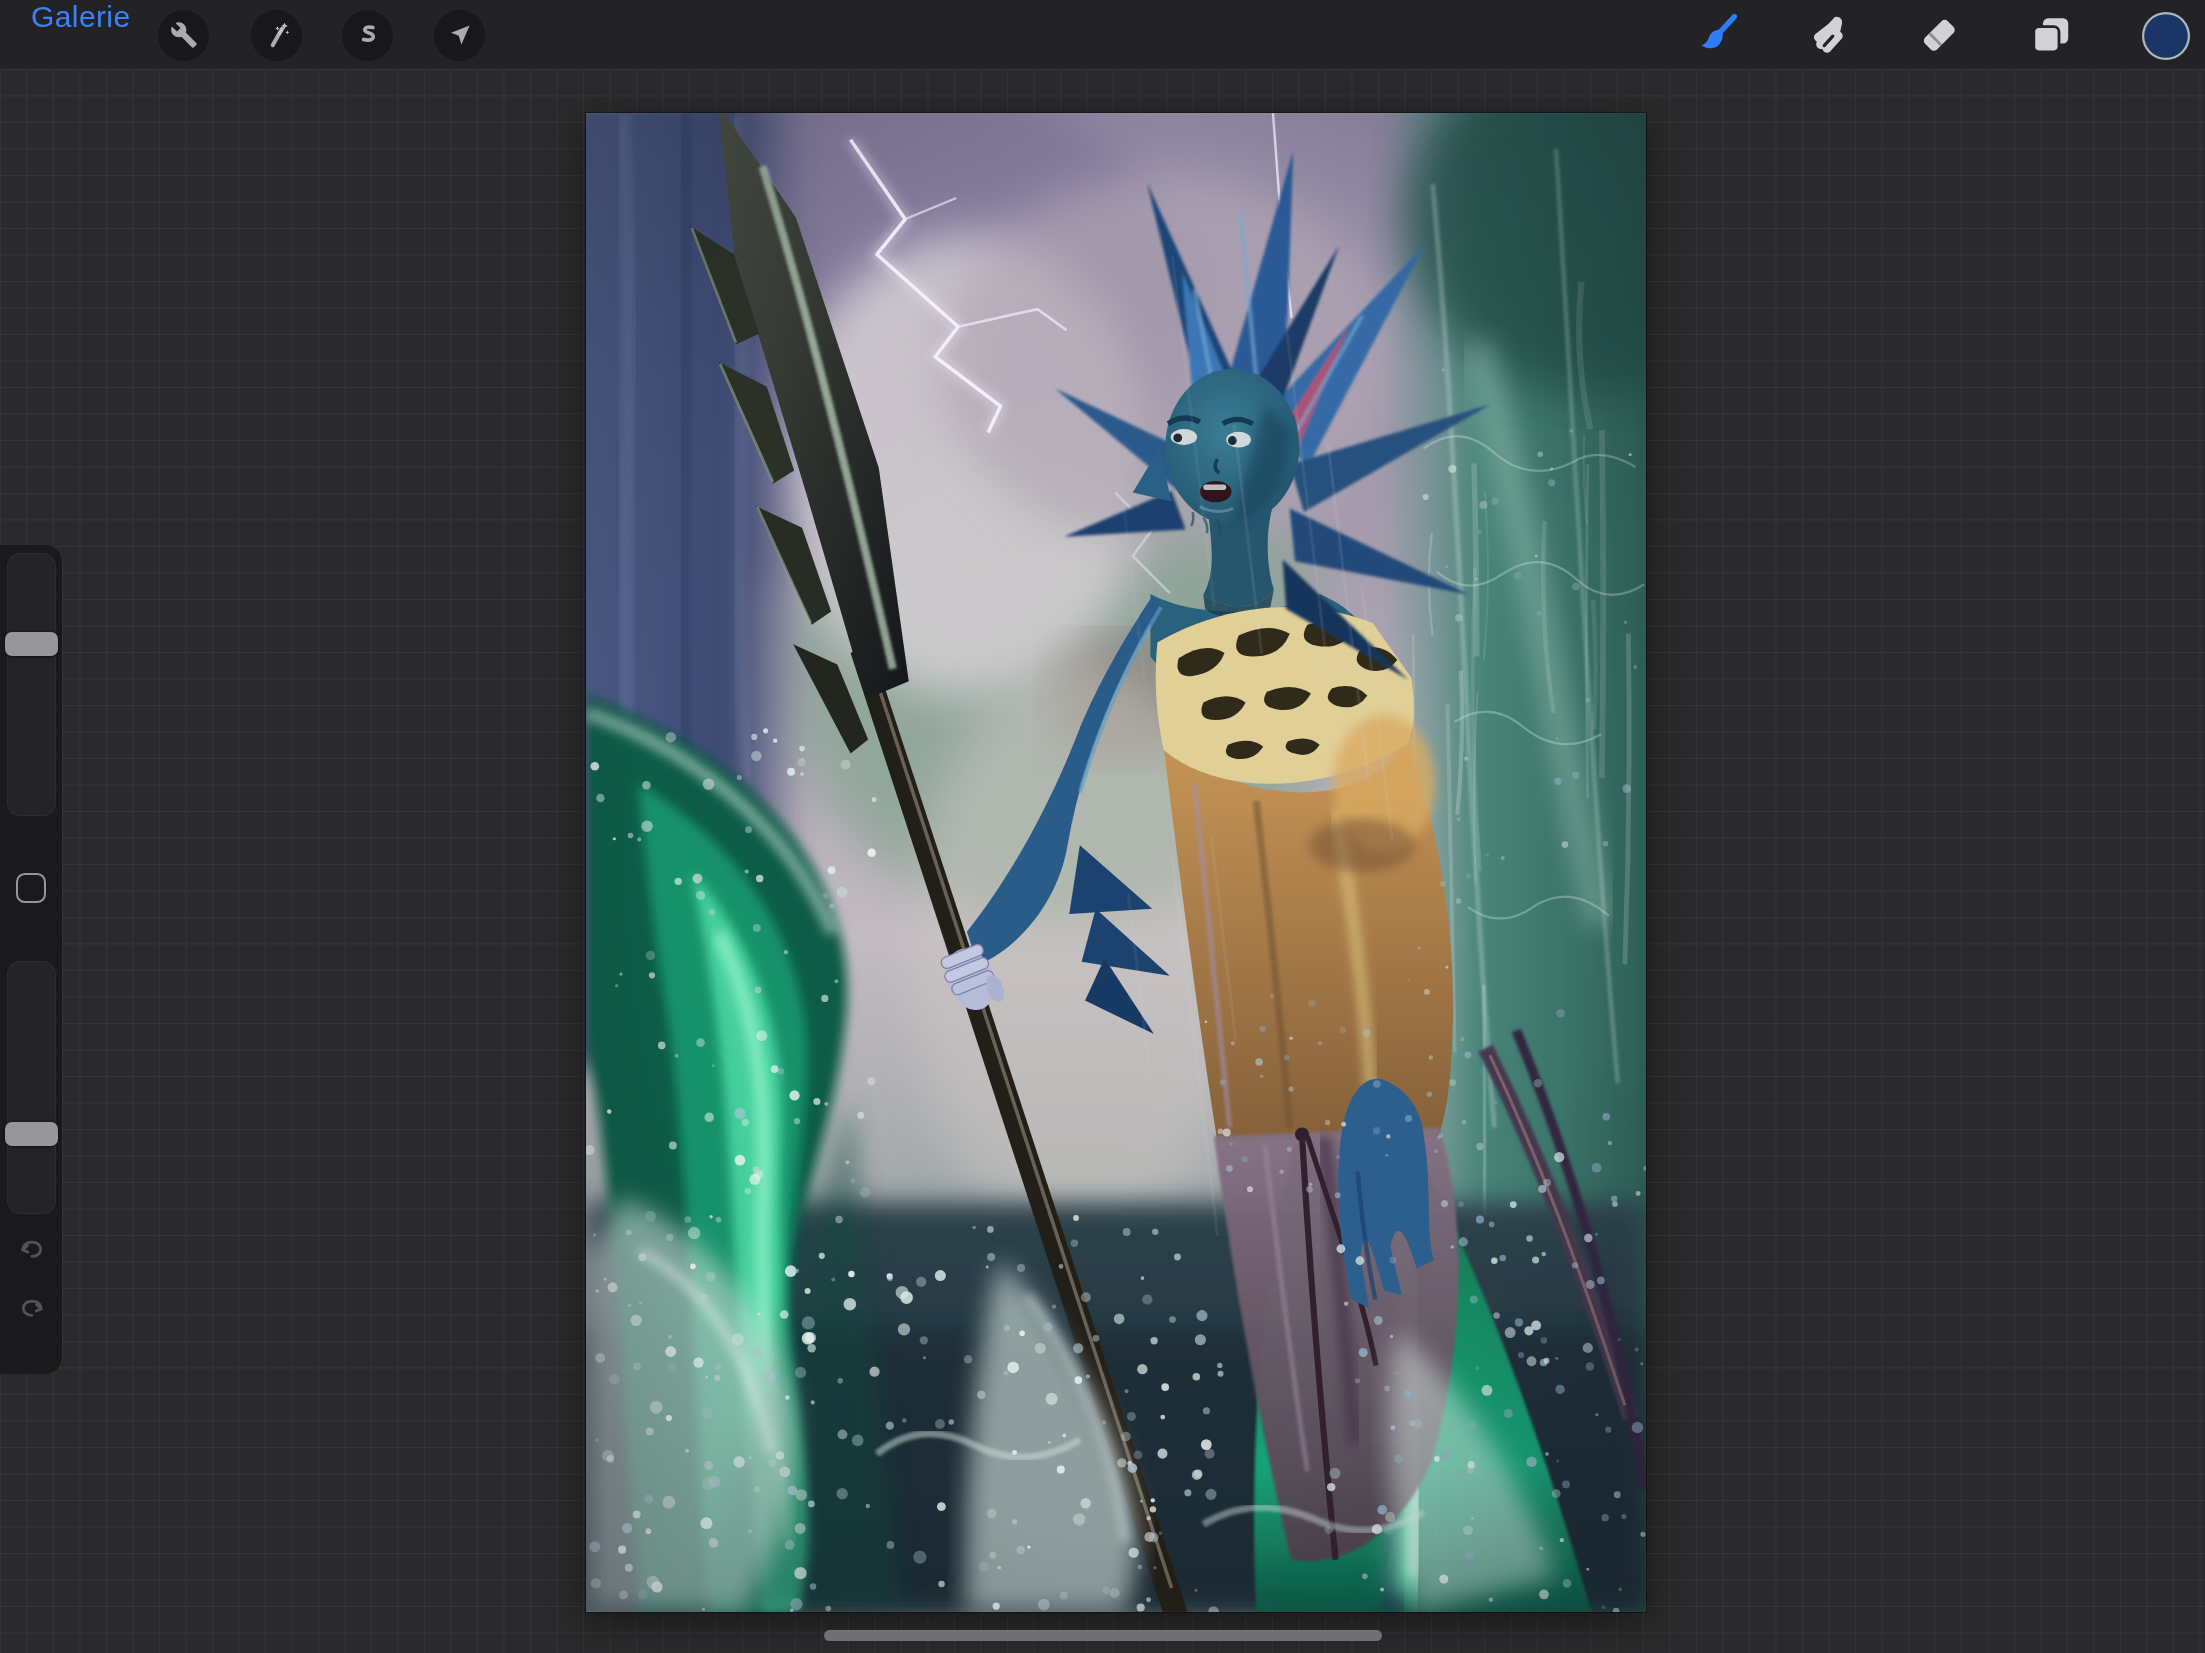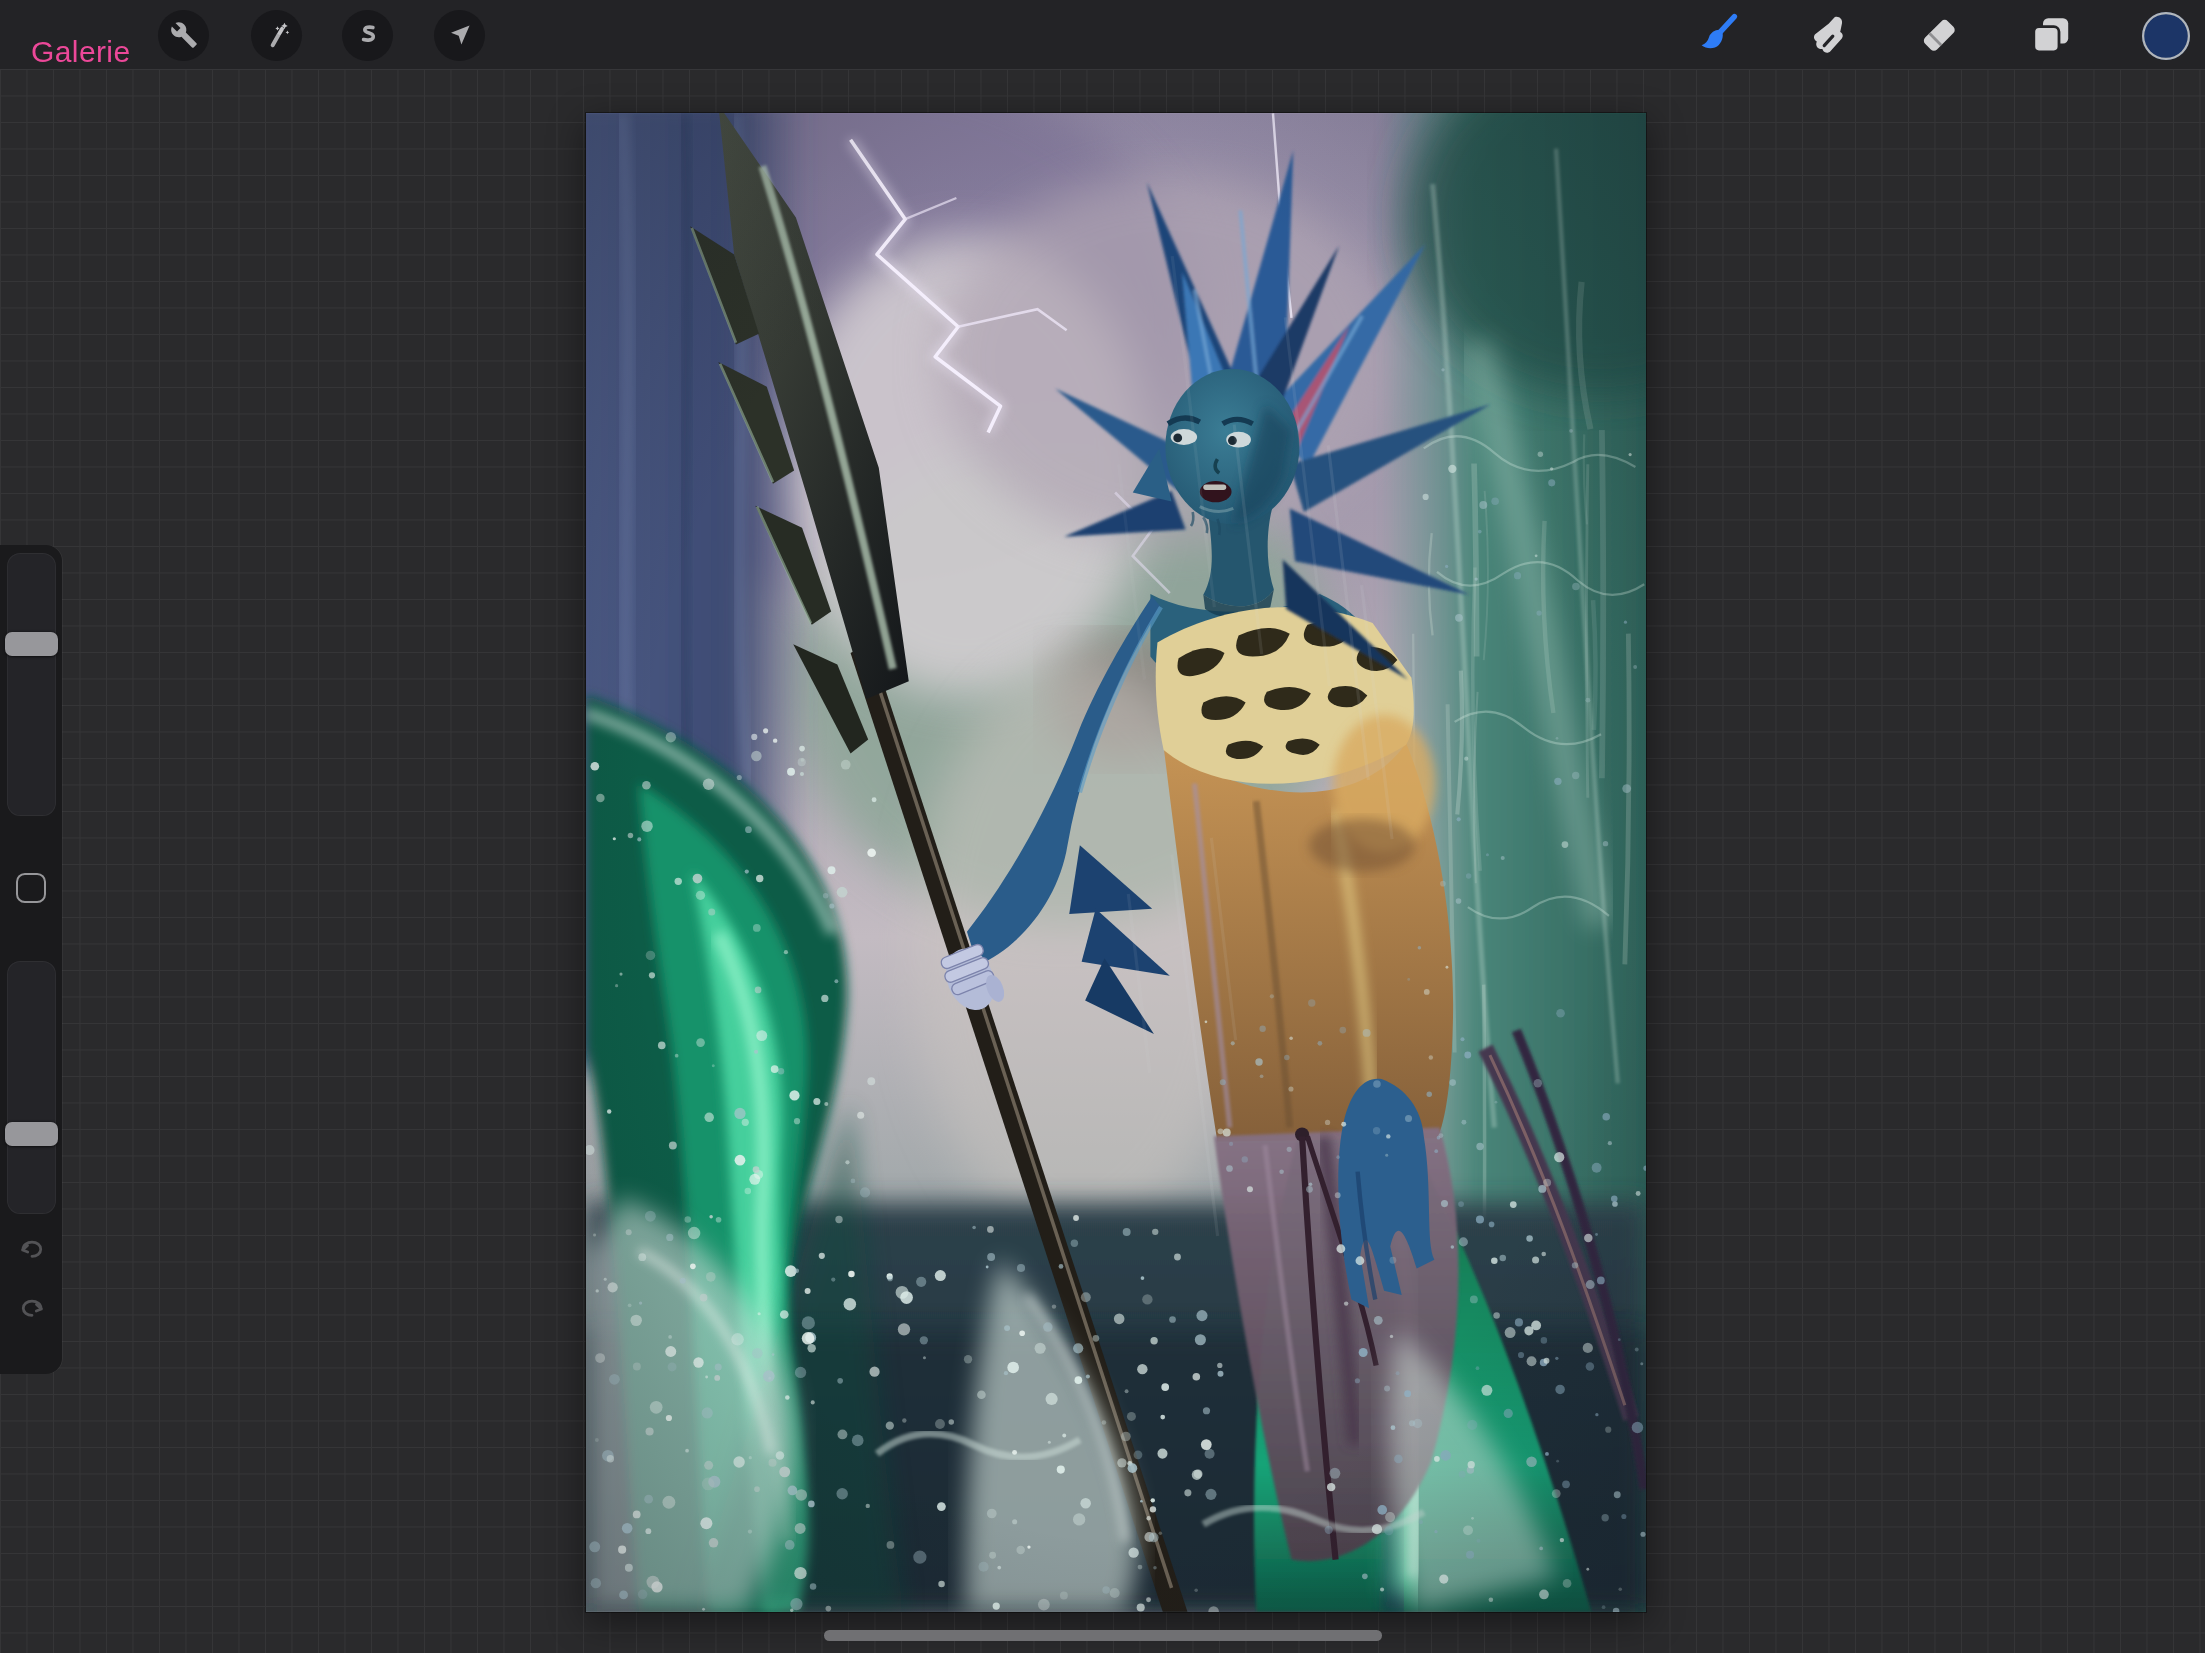--- a/index.html
+++ b/index.html
@@ -12,22 +12,22 @@
   body{font-family:"Liberation Sans","DejaVu Sans",sans-serif;}
   #screen{position:relative;width:2206px;height:1653px;overflow:hidden;
     background-color:var(--bg);
     background-image:
       linear-gradient(var(--grid-line) 0.9px, transparent 0.9px),
       linear-gradient(90deg, var(--grid-line) 0.9px, transparent 0.9px);
     background-size:26.5px 26.5px;background-position:0 69px;}
   
   .topbar{position:absolute;left:0;top:0;width:2206px;height:69px;background:var(--bar);
     border-bottom:0.9px solid rgba(255,255,255,.09);z-index:40;}
-  .gallery-btn{position:absolute;left:31px;top:0;height:69px;display:flex;align-items:flex-end;
-    color:#ec4899;font-size:30px;letter-spacing:0.4px;cursor:default;}
+  .gallery-btn{position:absolute;left:31px;top:0;height:69px;display:flex;align-items:flex-start;
+    color:#3b82f6;font-size:30px;letter-spacing:0.4px;cursor:default;}
   .circ-btn{position:absolute;top:9.7px;width:51px;height:51px;border-radius:50%;
     background:var(--circle);display:flex;align-items:center;justify-content:center;}
   .flat-btn{position:absolute;top:8px;width:53px;height:53px;display:flex;align-items:center;justify-content:center;}
   .circ-btn svg{width:28px;height:28px;}
   .flat-btn svg{width:48px;height:48px;}
   .swatch{position:absolute;top:11.5px;width:48px;height:48px;border-radius:50%;
     background:var(--swatch);box-shadow:0 0 0 2.2px var(--swatch-ring) inset;}
   
   .side-panel{position:absolute;left:0;top:545px;width:62px;height:829px;background:var(--panel);
     border-radius:0 16px 16px 0;box-shadow:0.9px 0 0 rgba(255,255,255,.05);z-index:30;}

